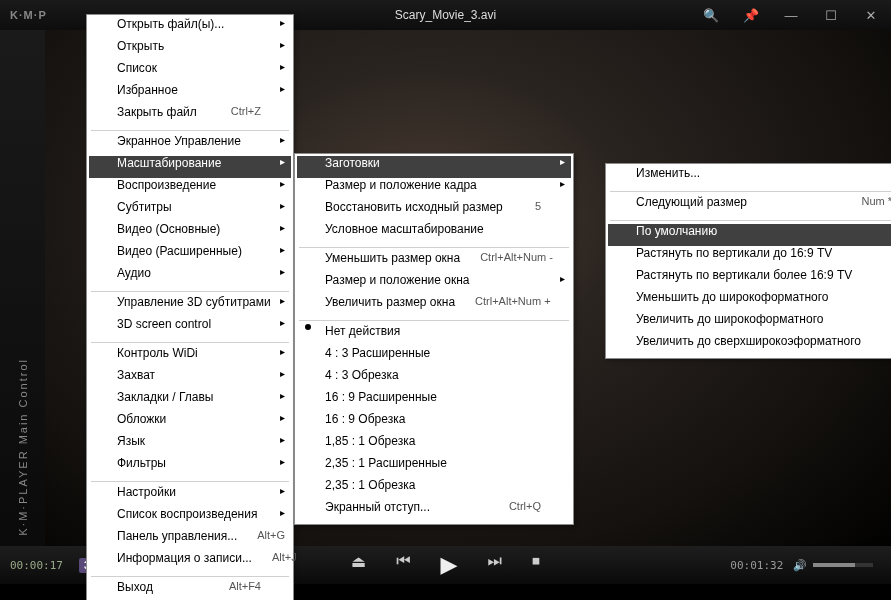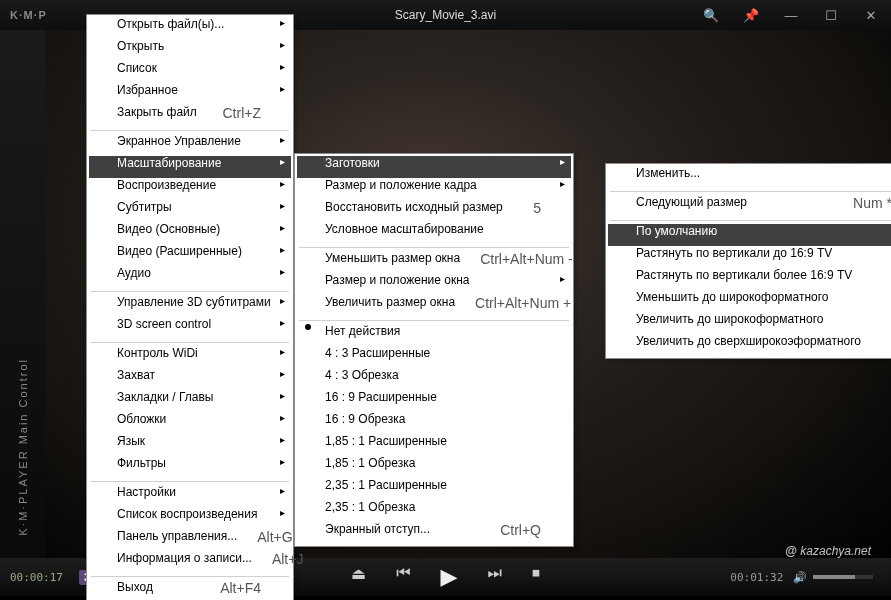--- a/index.html
+++ b/index.html
@@ -9,39 +9,39 @@
 .logo { width: 60px; padding-left: 10px; font-size: 11px; font-weight: bold; color: #888; letter-spacing: 1px; }
 .title-text { position: absolute; left: 50%; transform: translateX(-50%); font-size: 12px; color: #ddd; }
 .titlebar-controls { display: flex; margin-left: auto; }
 .tb-btn { width: 40px; height: 30px; display: flex; align-items: center; justify-content: center; color: #aaa; cursor: pointer; font-size: 13px; }
 
 .sidebar { position: absolute; left: 0; top: 30px; bottom: 38px; width: 45px; background: linear-gradient(#1a1a1a,#0a0a0a); display:flex; flex-direction:column; justify-content:flex-end; align-items:center; padding-bottom:6px; }
 .sidebar-label { writing-mode: vertical-rl; transform: rotate(180deg); color: #888; font-size: 11px; letter-spacing: 2px; margin-bottom: 20px; }
 
 .video-area { position: absolute; left: 45px; right: 0; top: 30px; bottom: 38px; background: radial-gradient(ellipse at 45% 35%, #4a3b32 0%, #2a2420 30%, #14110e 70%, #000 100%); }
 
-.bottombar { position: absolute; left: 0; right: 0; bottom: 4px; height: 38px; background: linear-gradient(#1e1e1e,#0a0a0a); display: flex; align-items: center; color: #aaa; font-size: 11px; }
+.bottombar { position: absolute; left: 0; right: 0; bottom: 16px; height: 38px; background: linear-gradient(#1e1e1e,#0a0a0a); display: flex; align-items: center; color: #aaa; font-size: 11px; }
 .time-start { padding: 0 10px; font-family: monospace; color: #9a8; }
 .time-end { padding: 0 10px; font-family: monospace; color: #999; margin-left: auto; }
 .badge3d { background: #5a4a7a; color: #fff; padding: 2px 5px; font-size: 10px; font-weight: bold; border-radius: 2px; margin-left: 6px; }
 .transport { display: flex; gap: 30px; position: absolute; left: 50%; transform: translateX(-50%); }
 .tbtn { color: #ccc; font-size: 16px; cursor: pointer; }
 .tbtn.play { font-size: 22px; color: #eee; }
 .volume { display: flex; align-items: center; gap: 6px; margin-right: 18px; }
 .vol-bar { width: 60px; height: 4px; background: #333; position: relative; }
 .vol-fill { position:absolute; left:0; top:0; bottom:0; width:70%; background:#888; }
 
 .watermark { position:absolute; right:20px; bottom:42px; color:#eee; font-size:12px; font-style:italic; text-shadow:0 0 4px #000; opacity:.8; }
 .watermark .at { font-style:normal; font-weight:bold; }
 
 .ctx-menu { position: absolute; background: #fff; border: 1px solid #8b8b8b; font-size: 12px; color: #000; padding: 2px; box-shadow: 2px 2px 4px rgba(0,0,0,.3); }
 .ctx-item { display: flex; align-items: flex-start; height: 22px; padding: 0 30px 0 28px; white-space: nowrap; cursor: default; position: relative; }
 .ctx-item.highlight { background: #404040; color: #fff; }
 .ctx-item .label { flex: 1; }
-.ctx-item .shortcut { color: #555; margin-left: 20px; font-size: 14px; }
+.ctx-item .shortcut { color: #555; margin-left: 20px; font-size: 11px; }
 .ctx-item.hassub::after { content: "▸"; position: absolute; right: 6px; font-size: 10px; }
 .ctx-sep { height: 1px; background: #d0d0d0; margin: 3px 2px; }
 .ctx-item .radio { position:absolute; left:8px; width:6px; height:6px; border-radius:50%; background:#000; }
 
 #menu1 { left: 86px; top: 14px; width: 208px; }
 #menu2 { left: 294px; top: 153px; width: 280px; }
 #menu3 { left: 605px; top: 163px; width: 320px; }
 </style>
 </head>
 <body>
@@ -208,23 +208,20 @@
     <div class="ctx-item">
       <span class="label">4 : 3  Обрезка</span>
     </div>
     <div class="ctx-item">
       <span class="label">16 : 9  Расширенные</span>
     </div>
     <div class="ctx-item">
       <span class="label">16 : 9  Обрезка</span>
     </div>
     <div class="ctx-item">
-      <span class="label">1,85 : 1  Расширенные</span>
-    </div>
-    <div class="ctx-item">
       <span class="label">1,85 : 1  Обрезка</span>
     </div>
     <div class="ctx-item">
       <span class="label">2,35 : 1  Расширенные</span>
     </div>
     <div class="ctx-item">
       <span class="label">2,35 : 1  Обрезка</span>
     </div>
     <div class="ctx-item">
       <span class="label">Экранный отступ...</span>

